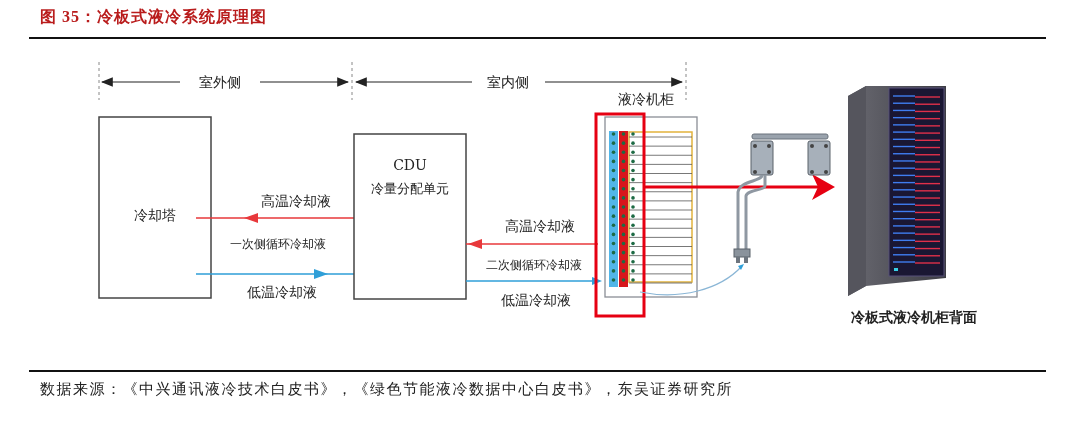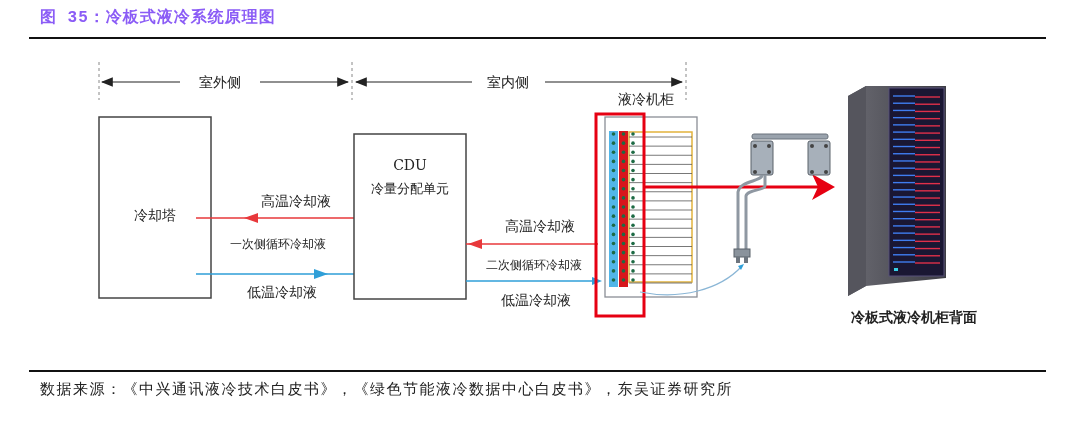--- a/index.html
+++ b/index.html
@@ -1,19 +1,19 @@
 <!DOCTYPE html>
 <html><head>
 <meta charset="utf-8">
 <style>
   html, body { margin: 0; padding: 0; background: #ffffff; }
   body { width: 1080px; height: 422px; position: relative; overflow: hidden;
          font-family: "DejaVu Serif", "Liberation Serif", serif; }
   .fig-title { position: absolute; left: 40px; top: 7px; font-size: 16px; font-weight: bold;
-               color: #8b5cf6; letter-spacing: 1px; font-family: Liberation Mono, monospace; }
+               color: #b91c1c; letter-spacing: 1px; font-family: Liberation Serif, serif; }
   .rule-top { position: absolute; left: 29px; top: 37px; width: 1017px; height: 2px; background: #111; }
   .rule-bottom { position: absolute; left: 29px; top: 370px; width: 1017px; height: 2px; background: #111; }
   .source { position: absolute; left: 40px; top: 380px; font-size: 15px; color: #222;
             letter-spacing: 1.5px; font-family: Liberation Sans, sans-serif; }
   svg.diagram { position: absolute; left: 0; top: 0; }
   svg text { font-family: "DejaVu Serif", "Liberation Serif", serif; fill: #222; }
 </style>
 </head>
 <body>
 

